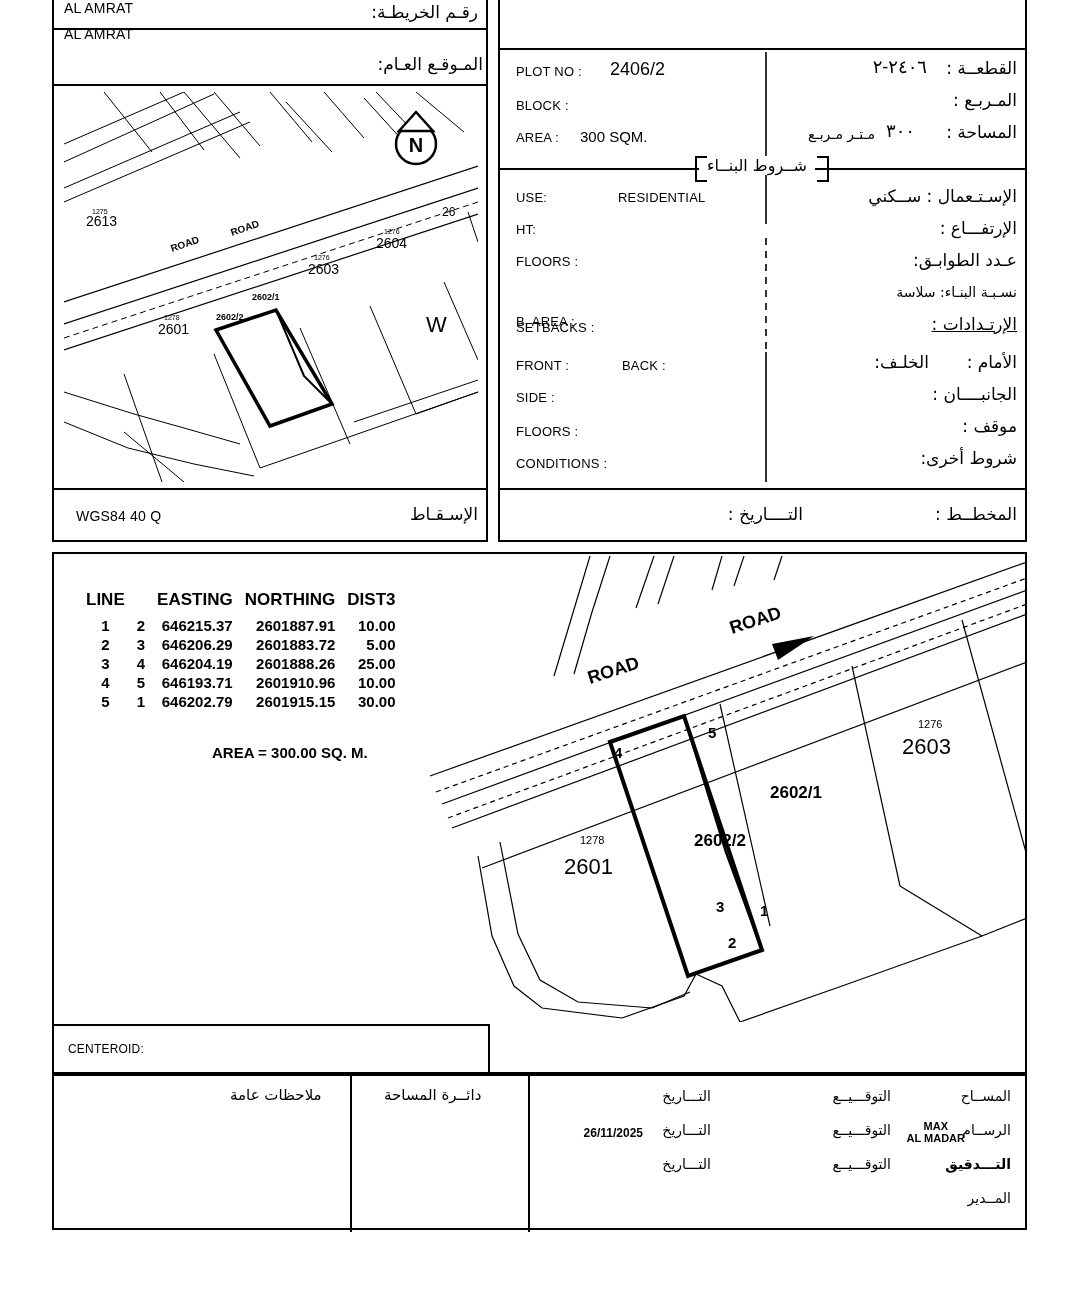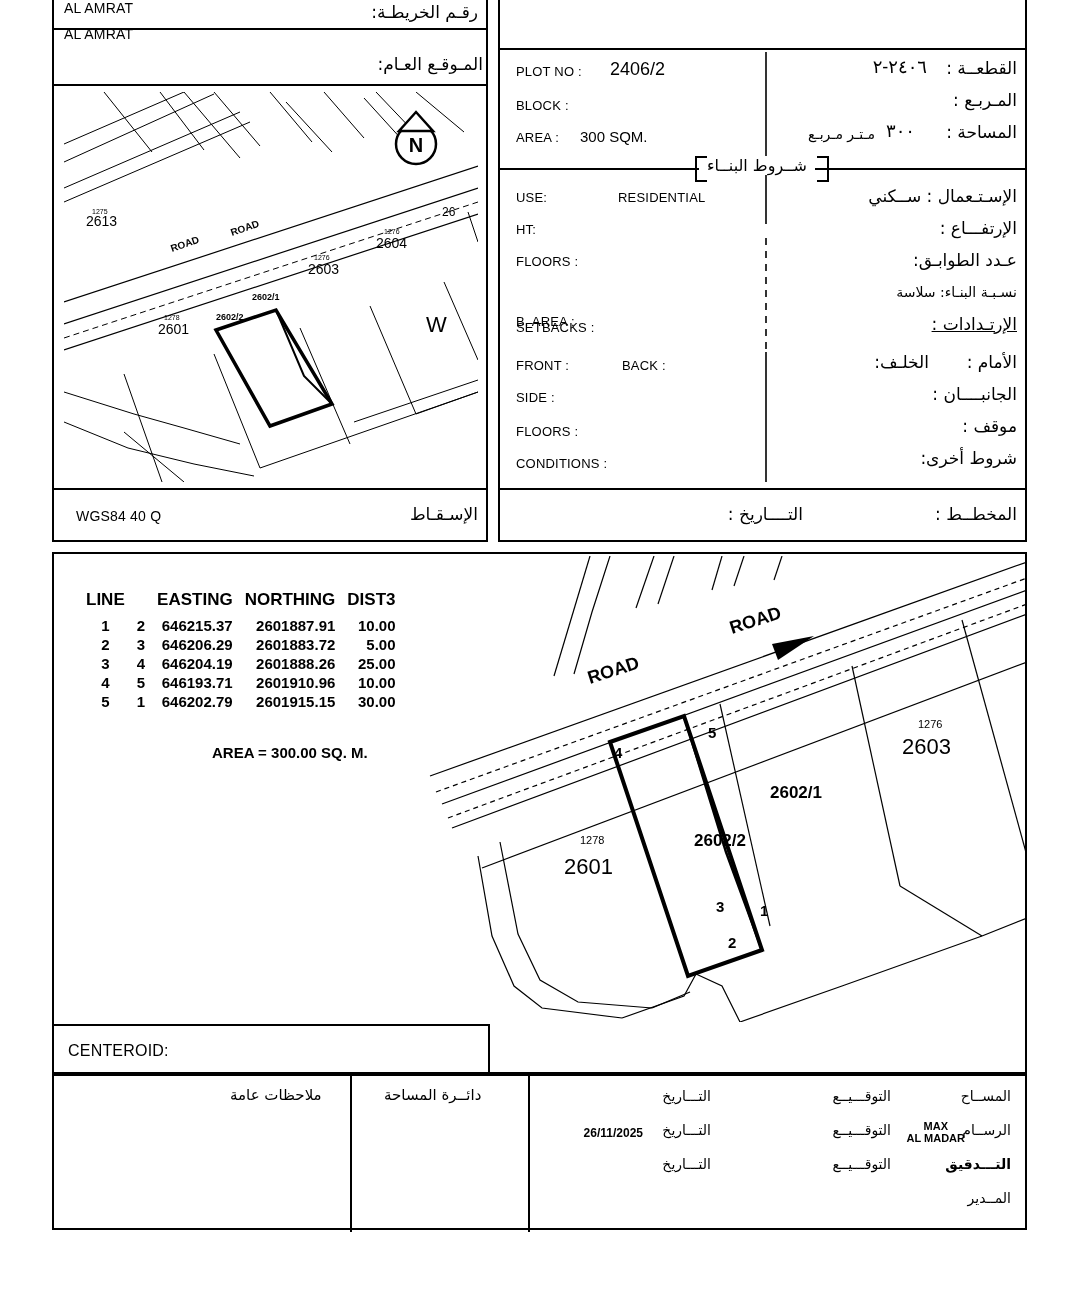--- a/index.html
+++ b/index.html
@@ -226,21 +226,21 @@
           <td class="num">646202.79</td>
           <td class="num">2601915.15</td>
           <td class="num">30.00</td>
         </tr>
       </tbody>
     </table>
     <div class="lbl" style="left:158px;top:190px;font-size:15px;font-weight:bold;">AREA = 300.00 SQ. M.</div>
 
     <div class="line" style="left:0;top:470px;width:436px;height:2px;"></div>
     <div class="line" style="left:434px;top:470px;width:2px;height:52px;"></div>
-    <div class="lbl txt-en" style="left:14px;top:488px;font-size:16px;">CENTEROID:</div>
+    <div class="lbl txt-en" style="left:14px;top:488px;font-size:12px;">CENTEROID:</div>
 
     <div id="bigmap" style="left:368px;top:2px;width:605px;height:466px;">
       <svg width="605" height="466" viewBox="0 0 605 466" xmlns="http://www.w3.org/2000/svg">
         <g fill="none" stroke="#000" stroke-width="1.2">
 
           <path d="M168,0 L150,60 L132,120"></path>
           <path d="M188,0 L170,56 L152,118"></path>
           <path d="M232,0 L214,52"></path>
           <path d="M252,0 L236,48"></path>
           <path d="M300,0 L290,34"></path>

